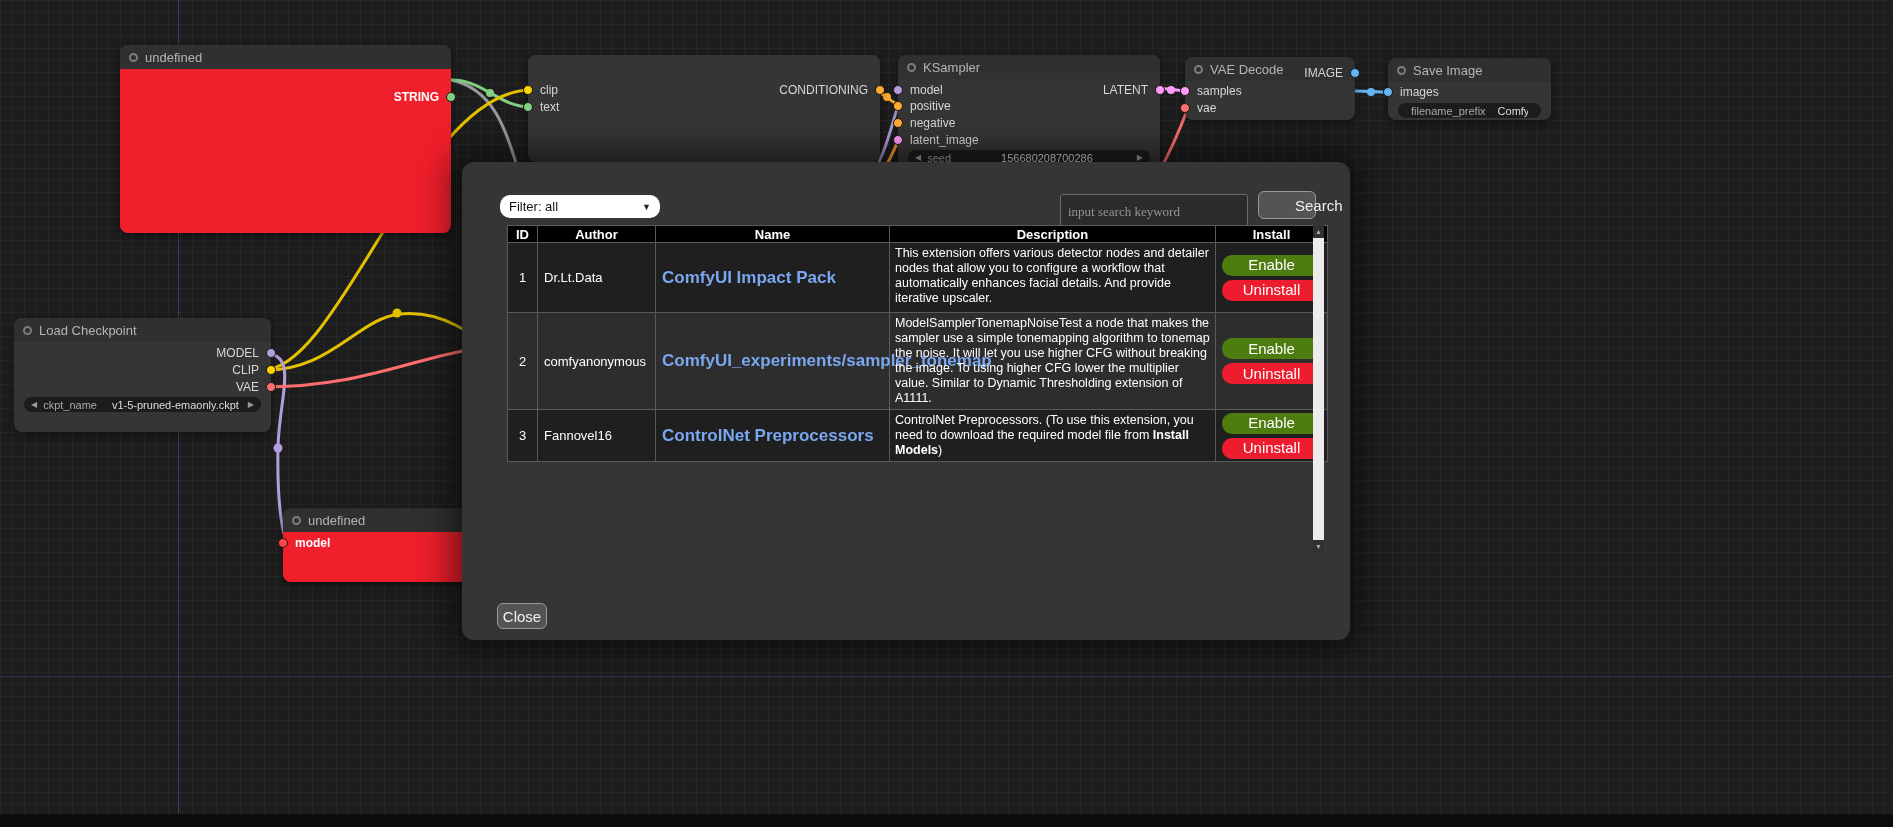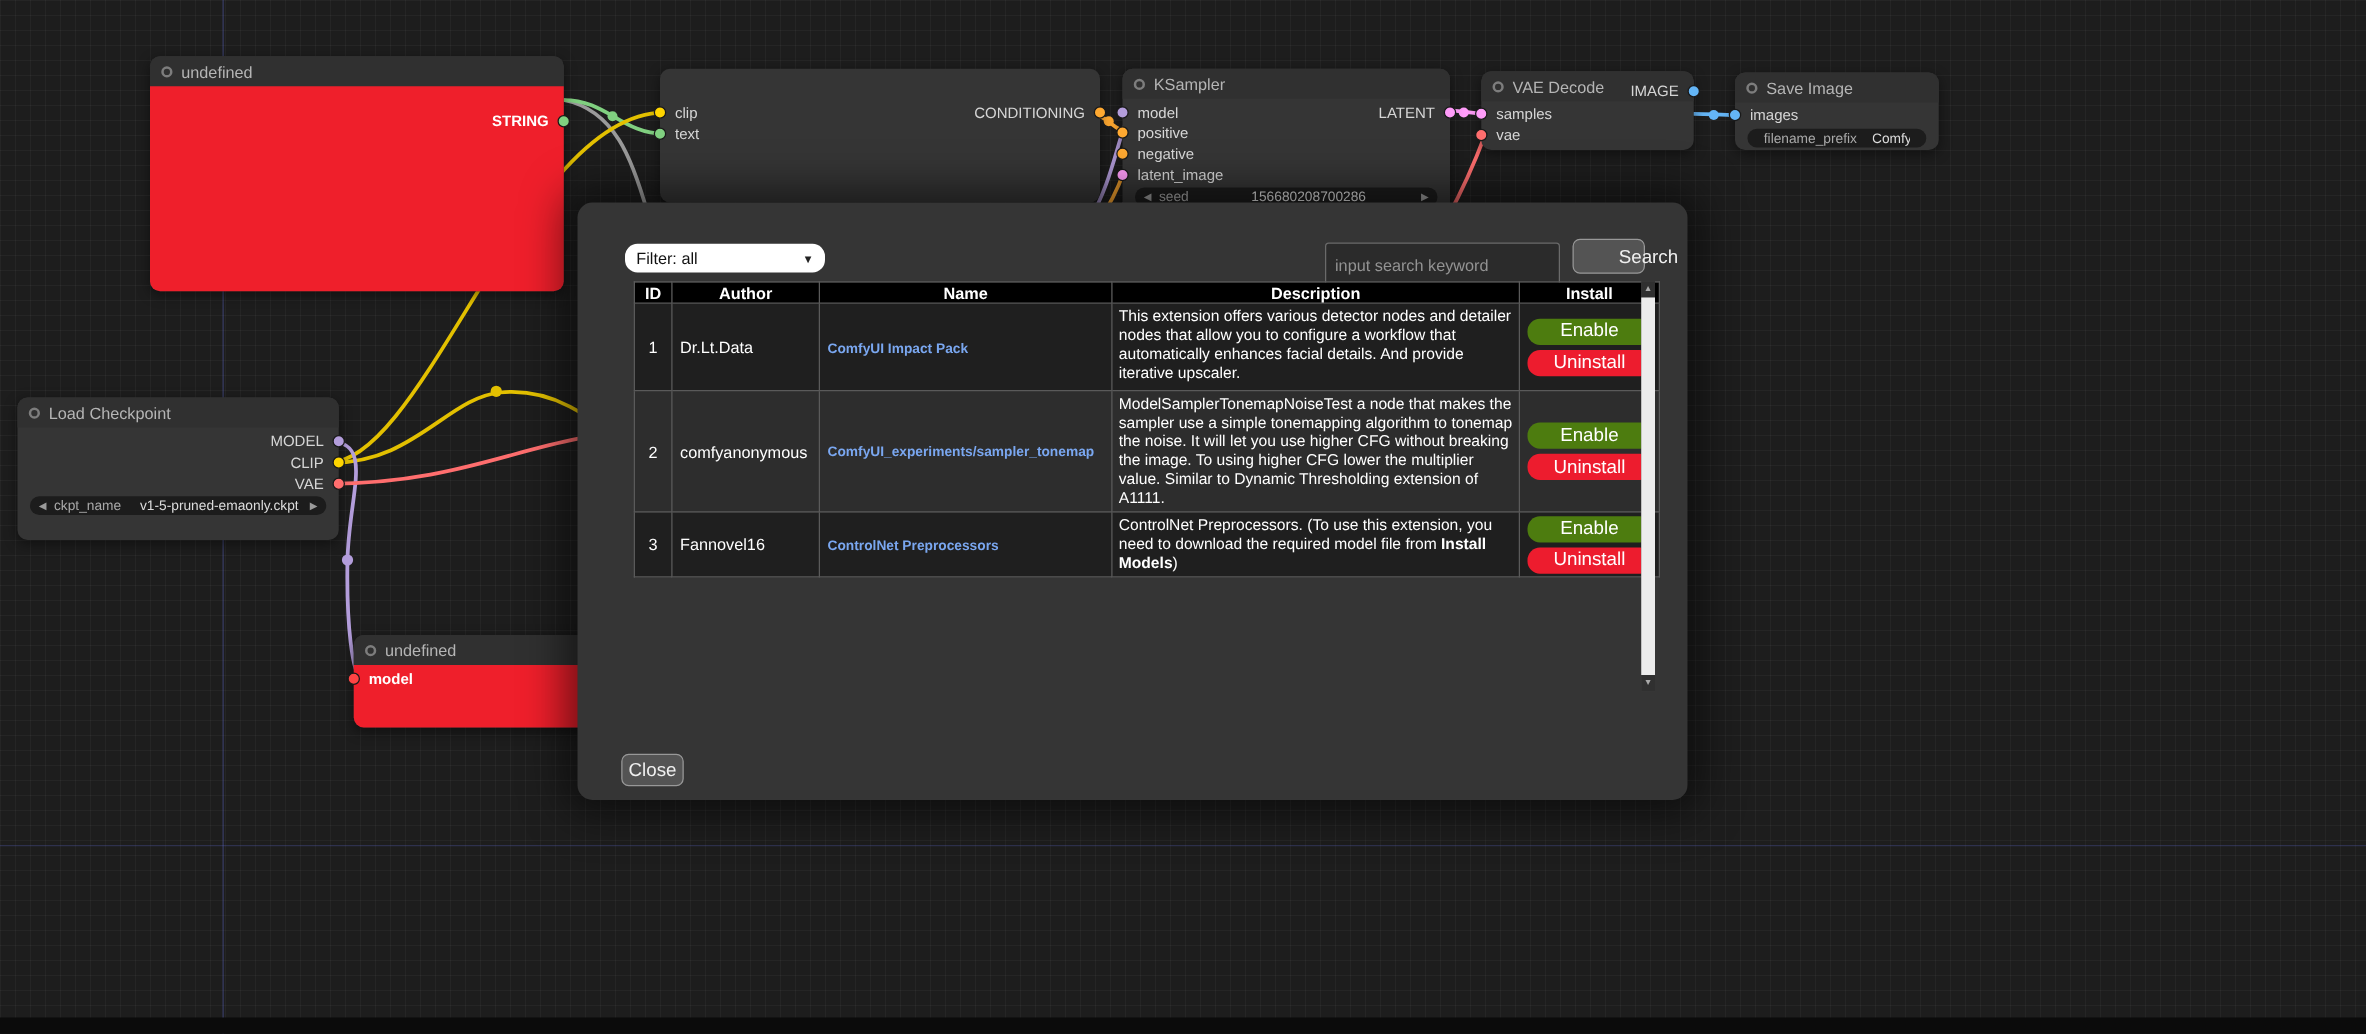--- a/index.html
+++ b/index.html
@@ -48,39 +48,39 @@
 
   
   .modal { position:absolute; left:462px; top:162px; width:888px; height:478px; z-index:10;
     background:#353535; border-radius:12px; box-shadow:0 0 34px 10px rgba(0,0,0,0.55); }
   .filter-select { position:absolute; left:38px; top:33px; width:160px; height:23px;
     background:#ffffff; color:#111; border-radius:10px; display:flex; align-items:center;
     justify-content:space-between; padding:0 9px; font-size:13px; cursor:pointer; }
   .filter-select .caret { font-size:9px; color:#222; }
   .search-input { position:absolute; left:598px; top:32px; width:188px; height:36px;
     background:#2b2b2b; border:1px solid #6a6a6a; border-radius:3px; color:#ec4899;
-    font-size:13px; padding:0 7px; font-family:Liberation Sans, sans-serif; }
+    font-size:13px; padding:0 7px; font-family:Liberation Serif, serif; }
   .search-input::placeholder { color:#939393; }
   .btn-gray { background:#545454; border:1px solid #989898; border-radius:6px;
     color:#f0f0f0; font-size:15px; font-family:inherit; cursor:pointer; }
   .search-btn { position:absolute; left:796px; top:29px; width:58px; height:28px;padding-left:36px; }
   .close-btn { position:absolute; left:35px; top:441px; width:50px; height:26px;text-align:center; }
 
   .ext-table { position:absolute; left:45px; top:63px; width:820px; border-collapse:collapse;
     table-layout:fixed; color:#fff; }
   .ext-table th, .ext-table td { border:1px solid #5a5a5a; }
   .ext-table th { background:#000; color:#fff; font-size:13px; font-weight:bold;
     height:17px; text-align:center; }
   .ext-table tr.r0 { height:70px; background:#1f1f1f; }
   .ext-table tr.r1 { height:78px; background:#2d2d2d; }
   .ext-table tr.r2 { height:52px; background:#1f1f1f; }
   .td-id { text-align:center; font-size:13px; vertical-align:middle; }
   .td-author { font-size:13px; padding-left:6px; vertical-align:middle; }
   .td-name { padding-left:6px; vertical-align:middle; }
-  .td-name a { color:#7AA7F0; font-weight:bold; font-size:11px; text-decoration:none; }
+  .td-name a { color:#7AA7F0; font-weight:bold; font-size:17px; text-decoration:none; }
   .td-desc { font-size:12.5px; line-height:15px; padding:3px 5px; vertical-align:top; }
   .td-install { vertical-align:middle; }
   .btn-stack { display:flex; flex-direction:column; align-items:center; gap:4px; }
   .pill { width:100px; height:21px; border:none; border-radius:10px; color:#fff;
     font-size:15px; line-height:20px; text-align:center; font-family:inherit; cursor:pointer; }
   .pill.enable { background:#4d7c0f; }
   .pill.uninstall { background:#ED1C2E; }
 
   .scrollbar { position:absolute; left:851px; top:63px; width:11px; height:328px; background:#454545; }
   .scrollbar .sb-arrow { position:absolute; left:0; width:11px; height:13px; background:#303030;

